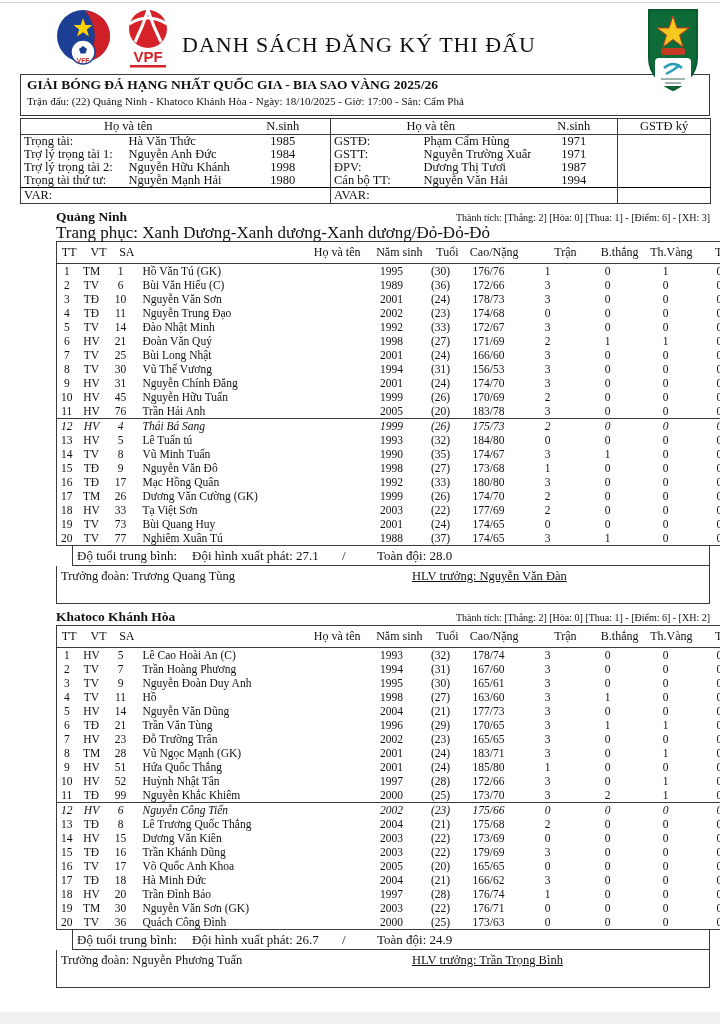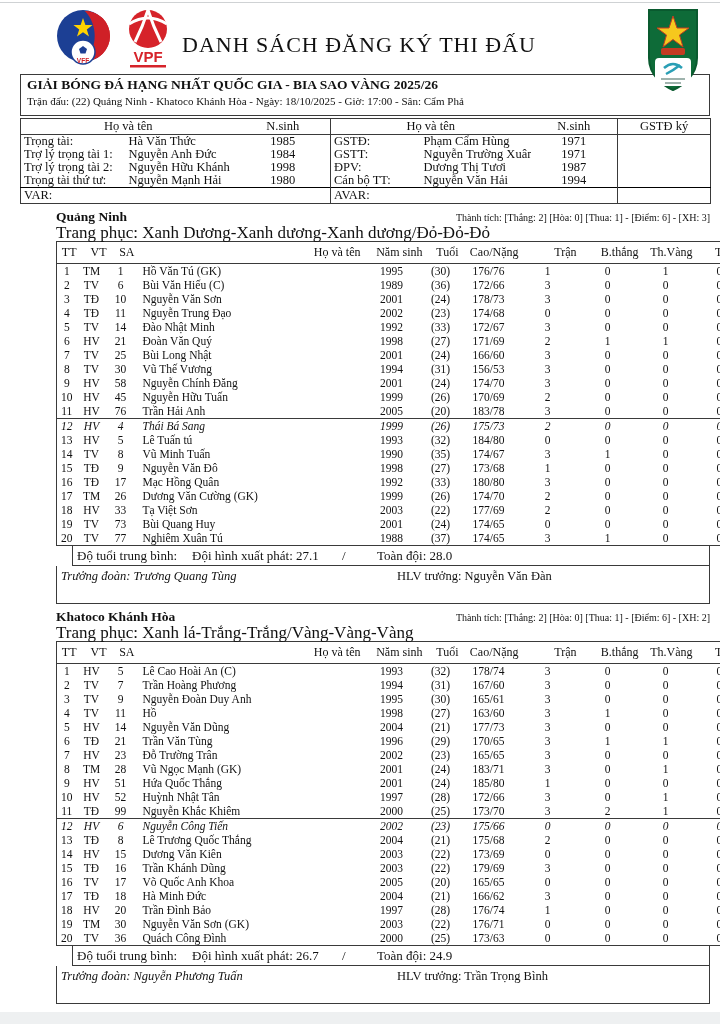--- a/index.html
+++ b/index.html
@@ -51,22 +51,22 @@
     font-size:13px; line-height:19px;margin-left:16px; }
   .avg-row span { position:absolute; top:0; white-space:nowrap; }
   .avg-label { left:4px; }
   .avg-start { left:119px; }
   .avg-slash { left:269px; }
   .avg-team { left:304px; }
 
   .staff-box { position:relative; border:1.5px solid #3a3a3a; border-top:none; height:38px;
     font-size:12.5px; }
   .staff-box span { position:absolute; top:3px; white-space:nowrap; }
-  .staff-manager { left:4px;font-style:italic; }
-  .staff-coach { left:340px; }
+  .staff-manager { left:4px; }
+  .staff-coach { left:355px;text-decoration:underline; }
 
   .bottom-band { position:absolute; left:0; bottom:0; width:720px; height:12px; background:#eef0f1; }
 </style>
 </head>
 <body>
 
 <div class="topline"></div>
 
 <div class="content">
 
@@ -316,21 +316,21 @@
             <td>(31)</td>
             <td>156/53</td>
             <td>3</td>
             <td>0</td>
             <td>0</td>
             <td>0</td>
           </tr>
           <tr>
             <td>9</td>
             <td>HV</td>
-            <td>58</td>
+            <td>31</td>
             <td class="name-c">Nguyễn Chính Đăng</td>
             <td>2001</td>
             <td>(24)</td>
             <td>174/70</td>
             <td>3</td>
             <td>0</td>
             <td>0</td>
             <td>0</td>
           </tr>
           <tr>
@@ -490,21 +490,20 @@
       <span class="staff-manager">Trưởng đoàn: Trương Quang Tùng</span>
       <span class="staff-coach">HLV trưởng: Nguyễn Văn Đàn</span>
     </div>
   </div>
 
   <div class="team-section">
     <div class="team-head">
       <span class="team-name">Khatoco Khánh Hòa</span>
       <span class="team-record">Thành tích: [Thắng: 2] [Hòa: 0] [Thua: 1] - [Điểm: 6] - [XH: 2]</span>
     </div>
-    <div class="team-kit">Trang phục: Xanh lá-Trắng-Trắng/Vàng-Vàng-Vàng</div>
     <table class="squad-table" id="squad-1">
       <colgroup>
         <col style="width:20px">
           <col style="width:30px">
           <col style="width:28px">
           <col style="width:226px">
         <col style="width:62px">
           <col style="width:36px">
           <col style="width:60px">
           <col style="width:58px">

